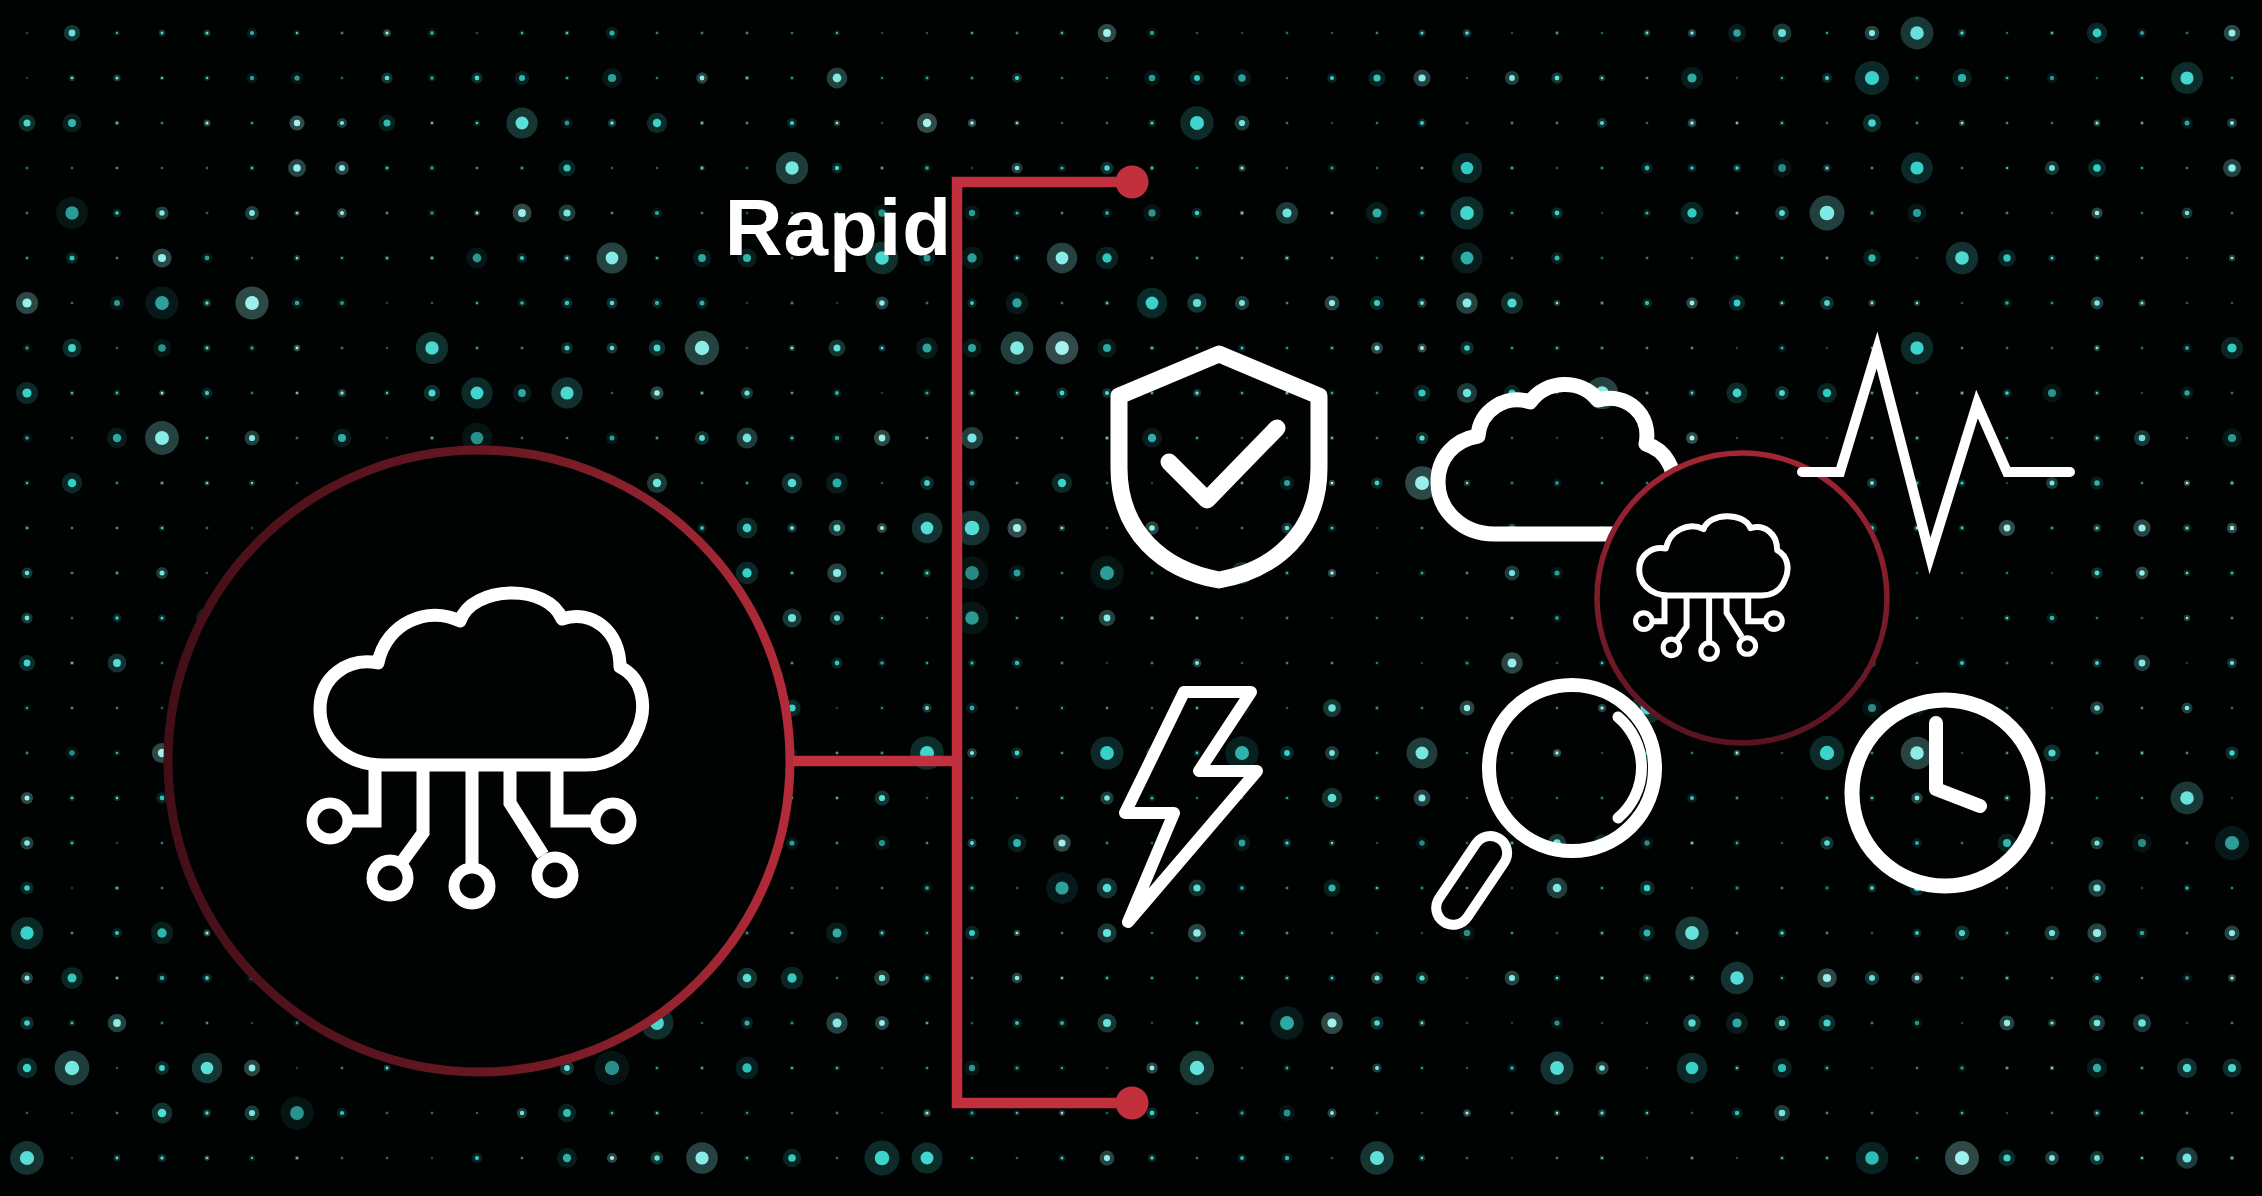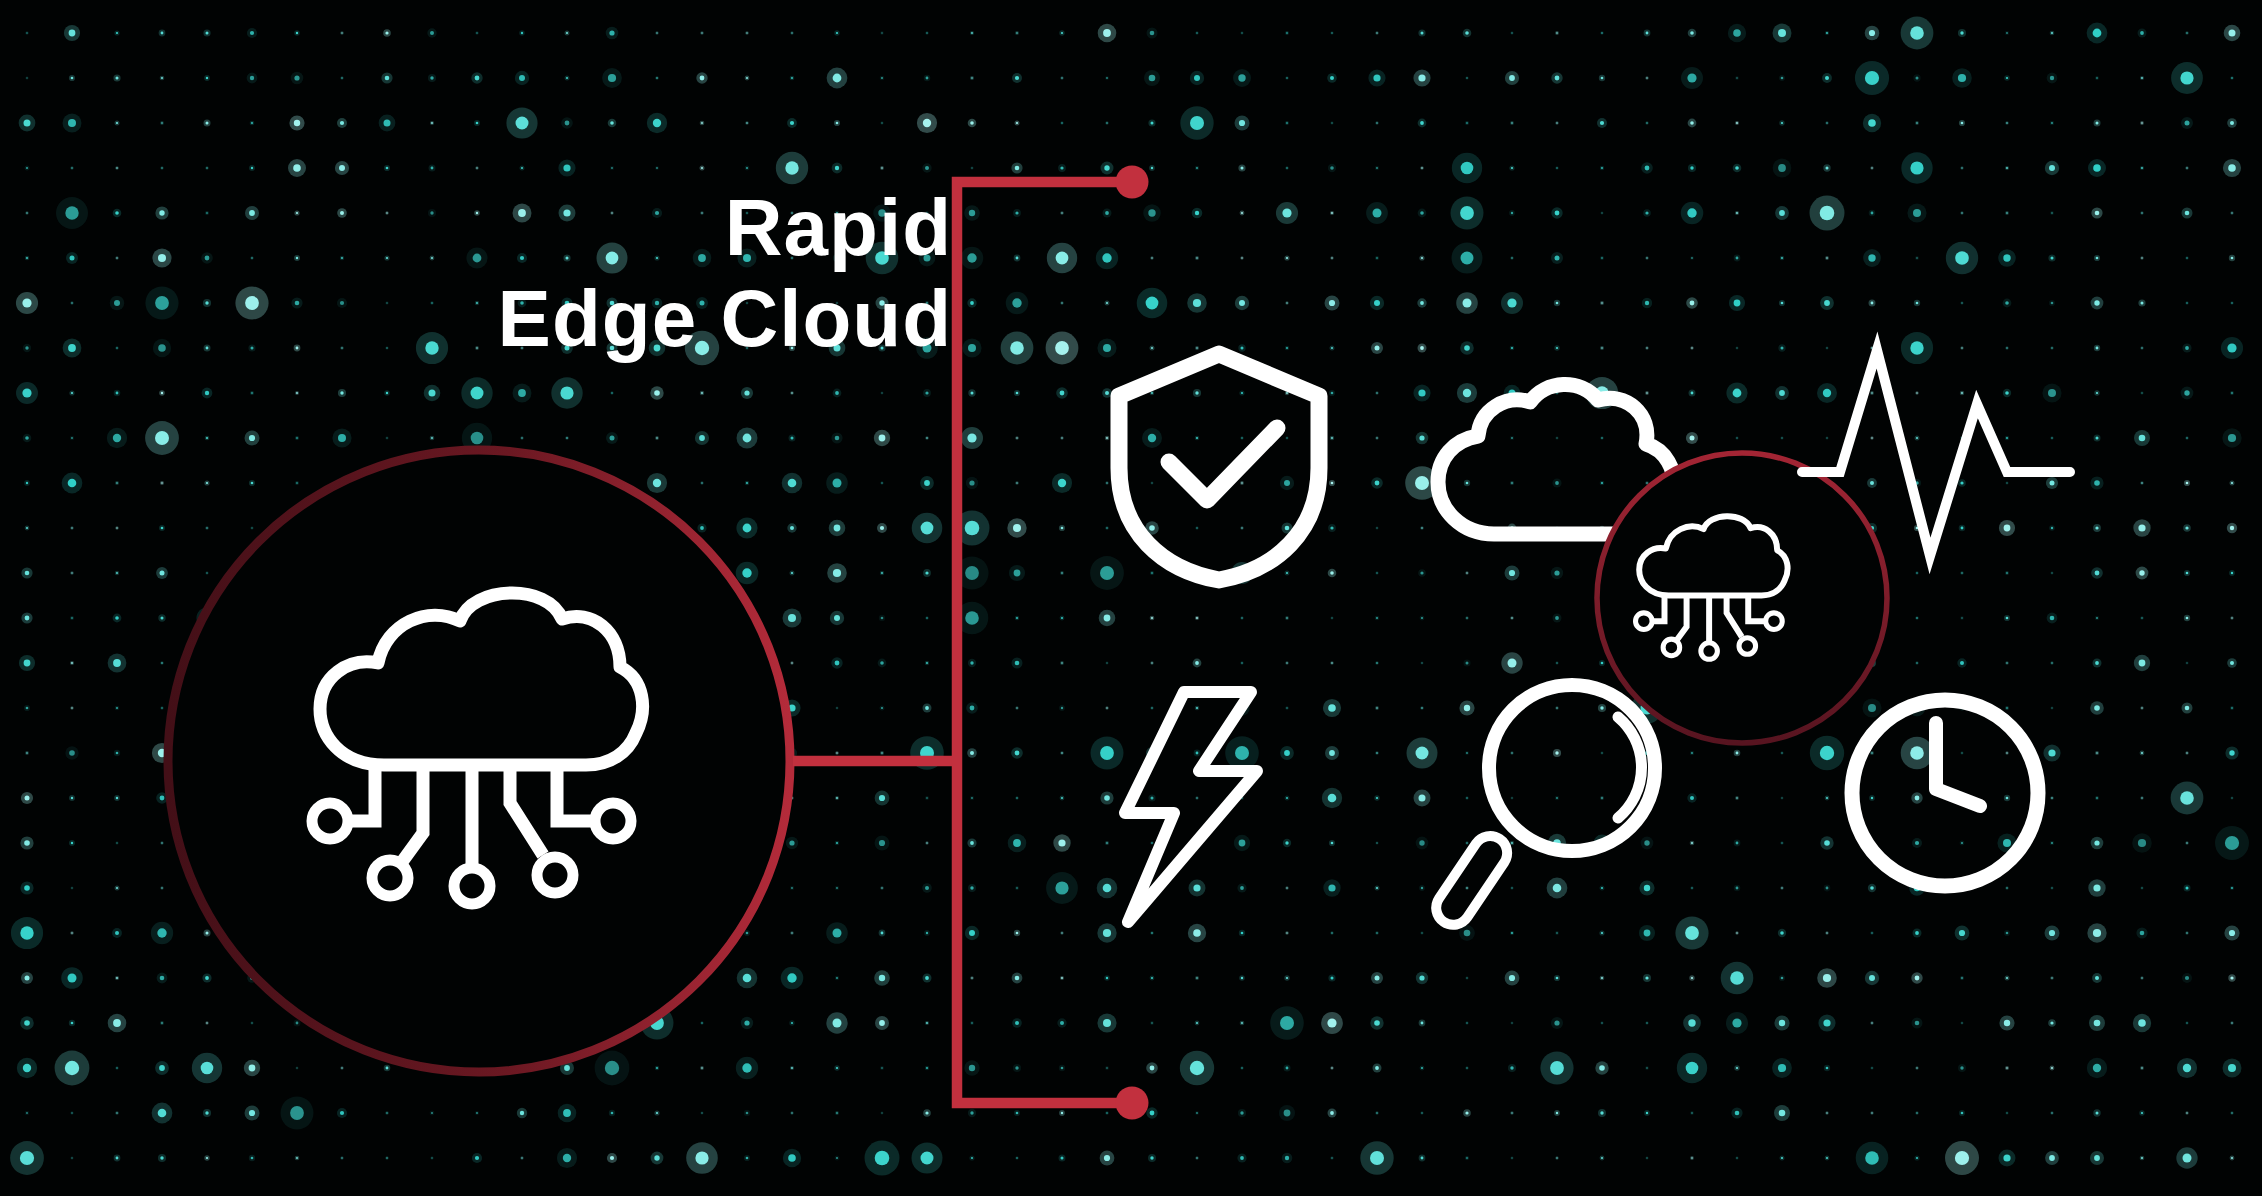--- a/index.html
+++ b/index.html
@@ -2720,15 +2720,14 @@
     </g>
 
     <g>
       <circle class="stroke-white" stroke-width="15" cx="1945" cy="793" r="93"></circle>
       <path class="stroke-white" stroke-width="14" stroke-linecap="round" stroke-linejoin="round" d="M 1936 723 L 1936 789 L 1980 806"></path>
     </g>
   </svg>
 
   <div class="title">
     <span>Rapid</span>
-    <span>Edge Cloud</span>
   </div>
 </div>
 
 </body></html>

